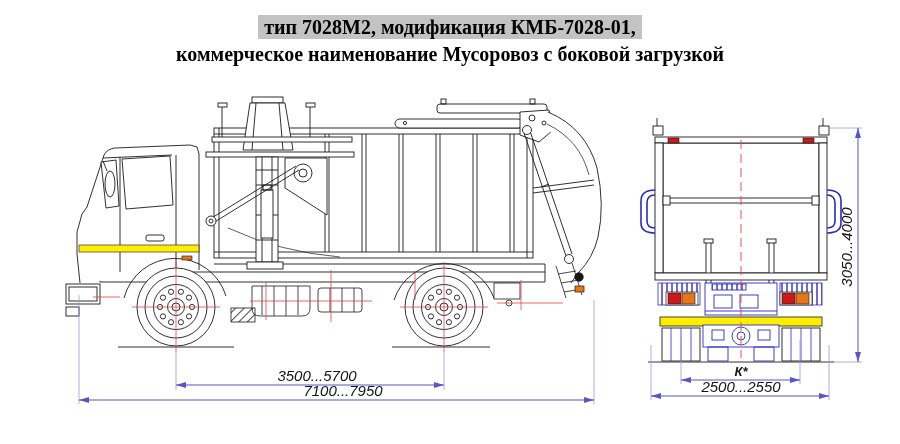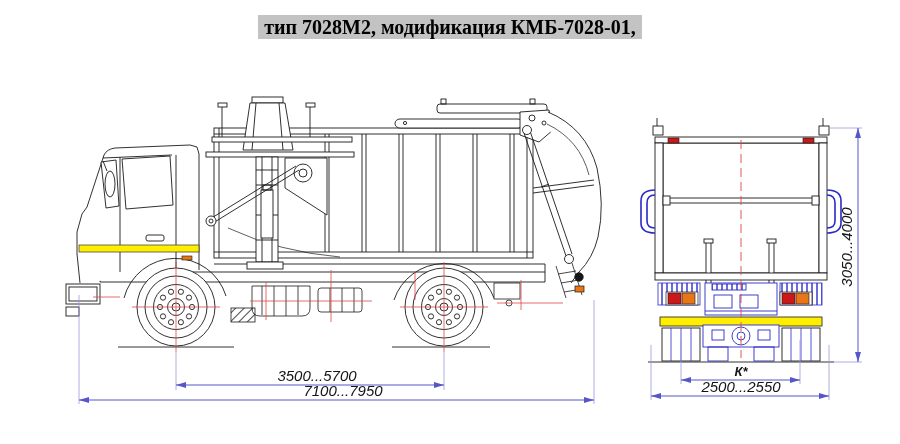--- a/index.html
+++ b/index.html
@@ -14,20 +14,21 @@
   text.dim-small{font-family:"Liberation Sans",sans-serif;font-style:italic;
            font-size:13px;fill:#151515;font-weight:bold;}
 </style>
 </head>
 <body>
 
 <div class="page">
 
   <div class="title">
     <div><span class="hl">тип 7028М2, модификация КМБ-7028-01,</span></div>
+    <div>коммерческое наименование Мусоровоз с боковой загрузкой</div>
   </div>
 
   <svg width="900" height="444" viewBox="0 0 900 444">
     <defs>
       <marker id="da" markerWidth="11" markerHeight="8" refX="10" refY="4" orient="auto-start-reverse" markerUnits="userSpaceOnUse">
         <path d="M0,1 L10,4 L0,7 Z" fill="#5656c8"></path>
       </marker>
       <pattern id="hatchK" width="6" height="6" patternUnits="userSpaceOnUse" patternTransform="rotate(45)">
         <line x1="0" y1="0" x2="0" y2="6" stroke="#1a1a1a" stroke-width="1.6"></line>
       </pattern>

